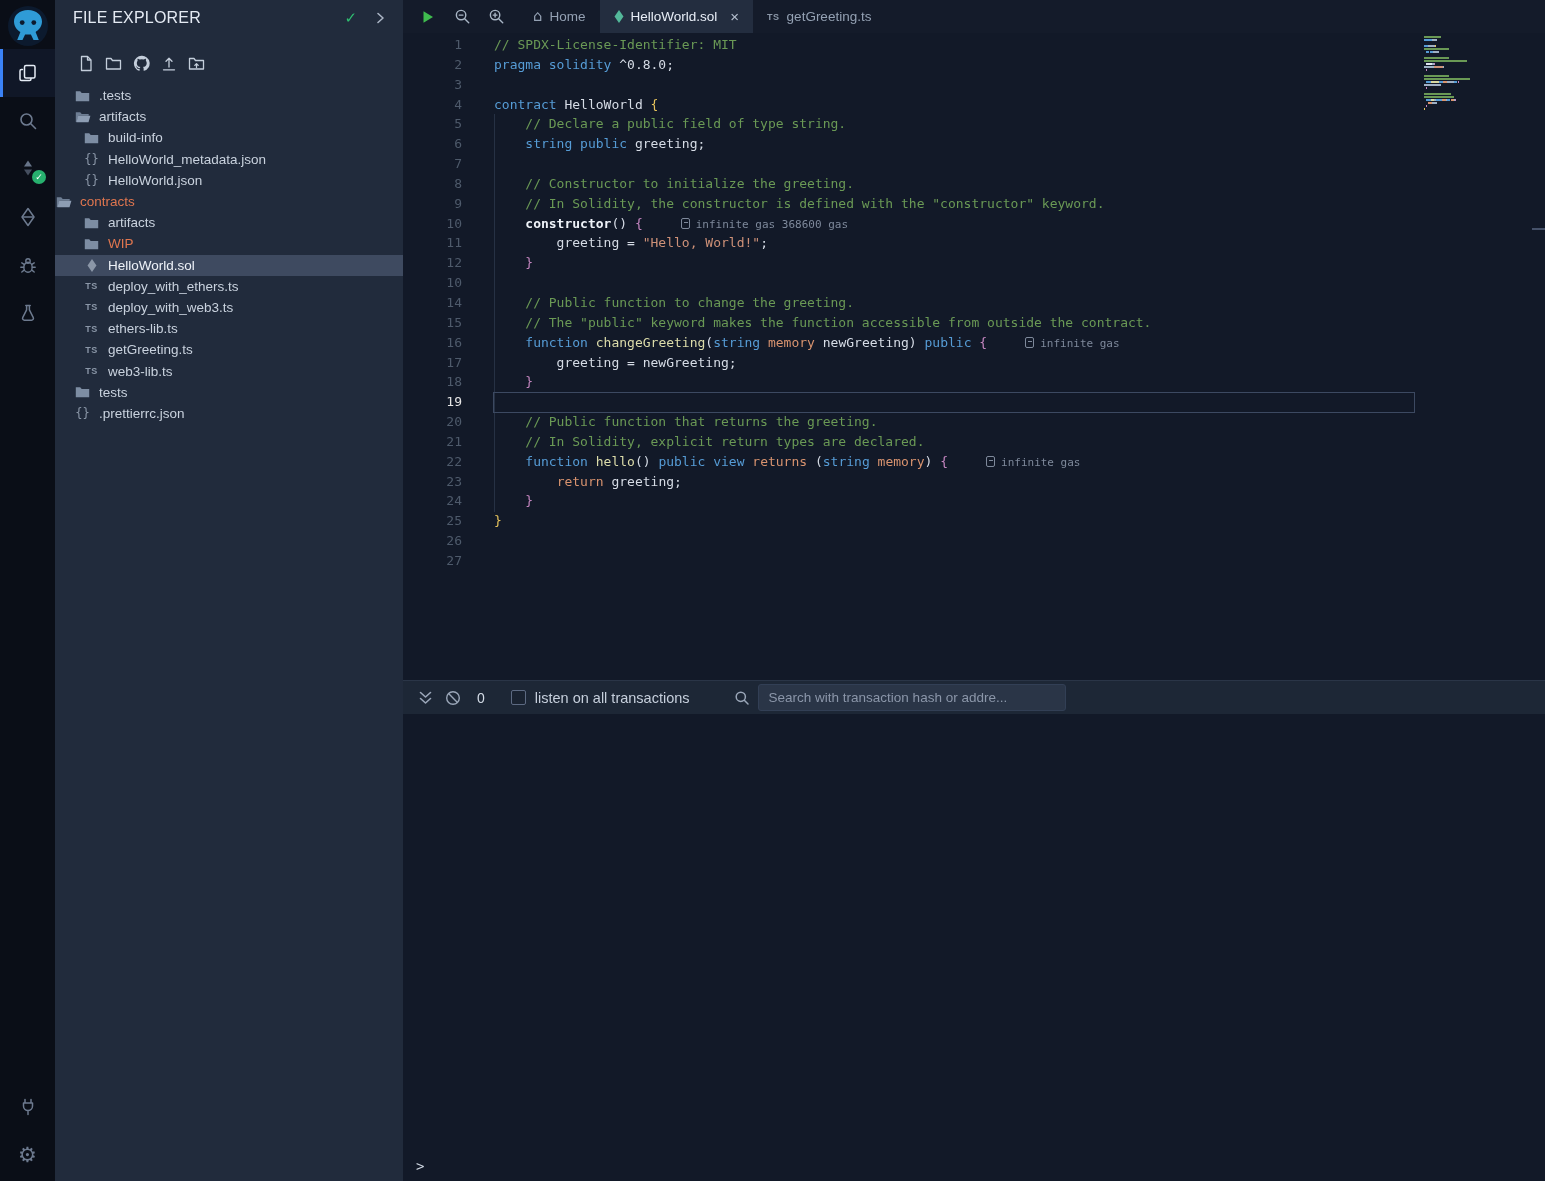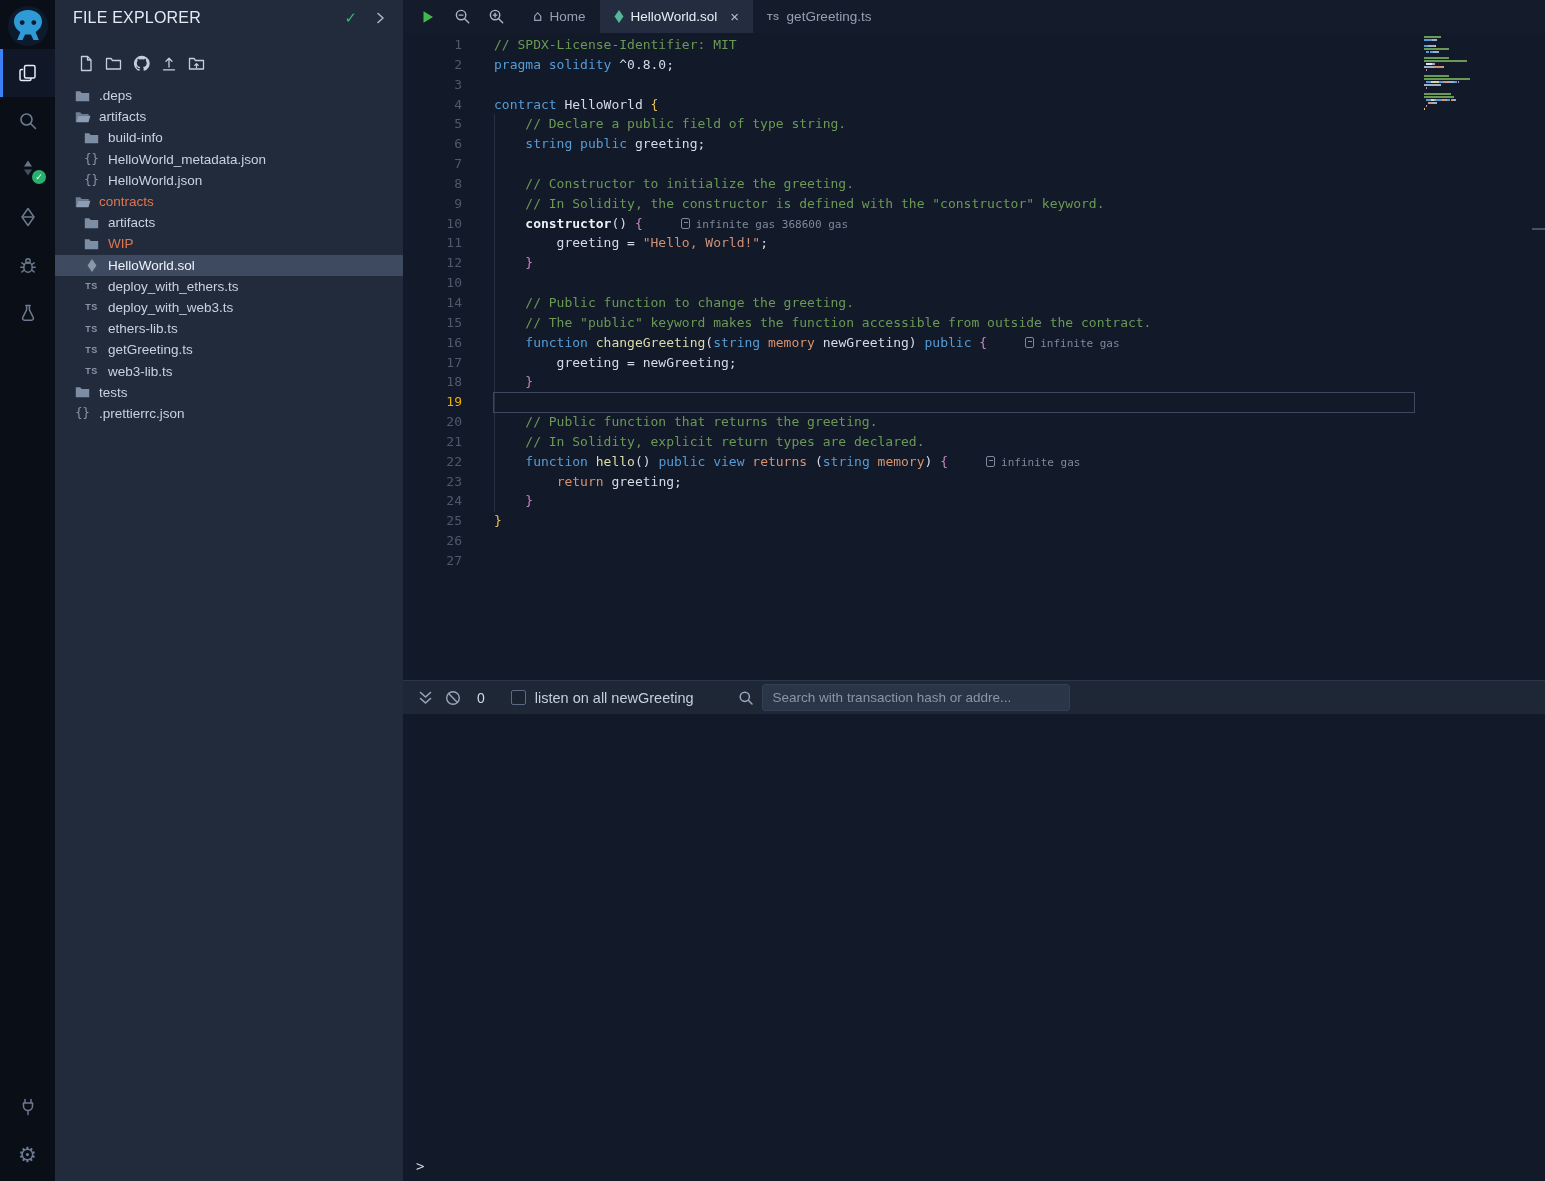--- a/index.html
+++ b/index.html
@@ -44,21 +44,21 @@
   .tab{display:flex;align-items:center;gap:7px;padding:0 14px;font-size:13.5px;color:#94a1b3;cursor:pointer;white-space:nowrap}
   .tab.active{background:#232d3f;color:#e8eef7}
   .tabicon.home{font-family:"DejaVu Sans",sans-serif;font-size:15px;line-height:1}
   .tabicon.ts{font-size:9px;font-weight:bold;color:#8b97a8;letter-spacing:.5px}
   .tabicon.sol{display:flex}
   .tabclose{margin-left:6px;font-size:15px;color:#b6c0d0;cursor:pointer}
 
   .editor{position:absolute;top:33px;left:0;width:100%;height:647px;background:#121928;overflow:hidden;cursor:text}
   .gutter{position:absolute;left:0;top:2px;width:59px;text-align:right;font:13px/19.85px "DejaVu Sans Mono",monospace;color:#4e5a6b;user-select:none}
   .lnum{height:19.85px;cursor:pointer}
-  .lnum.cur{color:#eab308}
+  .lnum.cur{color:#e5e5e5}
   .codes{position:absolute;left:91px;top:2px;font:13px/19.85px "DejaVu Sans Mono",monospace;white-space:pre;color:#d6dce6}
   .cline{height:19.85px}
   .tk-c{color:#6a9955}.tk-k{color:#569cd6}.tk-o{color:#d8936f}.tk-f{color:#dcdcaa}
   .tk-s{color:#ce9178}.tk-p{color:#d6dce6}.tk-w{color:#eef2f8;font-weight:bold}
   .tk-b1{color:#e6c35c}.tk-b2{color:#c586c0}
   .gas{margin-left:38px;font-size:11px;color:#7e899b}
   .gasicon{display:inline-block;width:9px;height:11px;border:1px solid #7e899b;border-radius:2px;margin-right:6px;vertical-align:-1px;background:linear-gradient(#7e899b,#7e899b) 2px 3px/4px 1px no-repeat}
   .curline{position:absolute;left:90px;top:359px;width:922px;height:21px;border:1px solid #3c4961;pointer-events:none}
   .indent-guide{position:absolute;left:91px;top:81px;height:398px;width:1px;background:#263144}
   .minimap{position:absolute;top:3px;left:1021px;width:78px;cursor:pointer}
@@ -189,21 +189,21 @@
       </button>
     </div>
 
     <div class="tree">
         <div class="trow" style="padding-left: 19px;">
           <span class="ficon">
             <svg width="15" height="12" viewBox="0 0 15 12">
               <path d="M.8 1.2h4.4L6.7 3h7.5v8.2H.8z" fill="#7d8da3"></path>
             </svg>
           </span>
-          <span class="tlabel">.deps</span>
+          <span class="tlabel">.tests</span>
         </div>
         <div class="trow" style="padding-left: 19px;">
           <span class="ficon">
             <svg width="16" height="12" viewBox="0 0 16 12">
               <path d="M.8 1.2h4.4L6.7 3h7v1.8H3.6L1.8 11H.8z" fill="#6d7d93"></path>
               <path d="M3.2 4.8H15.4l-1.9 6.4H1.4z" fill="#8d9db3"></path>
             </svg>
           </span>
           <span class="tlabel">artifacts</span>
         </div>
@@ -216,21 +216,21 @@
           <span class="tlabel">build-info</span>
         </div>
         <div class="trow" style="padding-left: 28px;">
           <span class="ficon br">{}</span>
           <span class="tlabel">HelloWorld_metadata.json</span>
         </div>
         <div class="trow" style="padding-left: 28px;">
           <span class="ficon br">{}</span>
           <span class="tlabel">HelloWorld.json</span>
         </div>
-        <div class="trow" style="padding-left: 19px;">
+        <div class="trow" style="">
           <span class="ficon">
             <svg width="16" height="12" viewBox="0 0 16 12">
               <path d="M.8 1.2h4.4L6.7 3h7v1.8H3.6L1.8 11H.8z" fill="#6d7d93"></path>
               <path d="M3.2 4.8H15.4l-1.9 6.4H1.4z" fill="#8d9db3"></path>
             </svg>
           </span>
           <span class="tlabel accent">contracts</span>
         </div>
         <div class="trow" style="padding-left: 28px;">
           <span class="ficon">
@@ -403,21 +403,21 @@
           </svg>
       </button>
       <button class="tibtn clear-btn">
         <svg width="16" height="16" viewBox="0 0 16 16" fill="none" stroke="currentColor" stroke-width="1.4">
             <circle cx="8" cy="8" r="6.3"></circle>
             <path d="M3.6 3.6 12.4 12.4"></path>
           </svg>
       </button>
       <span class="tcount">0</span>
       <span class="cb"></span>
-      <label class="listen">listen on all newGreeting</label>
+      <label class="listen">listen on all transactions</label>
       <span class="tsearch-icon">
         <svg width="16" height="16" viewBox="0 0 16 16" fill="none" stroke="currentColor" stroke-width="1.5" stroke-linecap="round">
             <circle cx="6.8" cy="6.8" r="4.6"></circle>
             <path d="M10.3 10.3 14 14"></path>
           </svg>
       </span>
       <input class="tinput" type="text" placeholder="Search with transaction hash or addre..." style="">
     </div>
 
     <div class="term-body">

